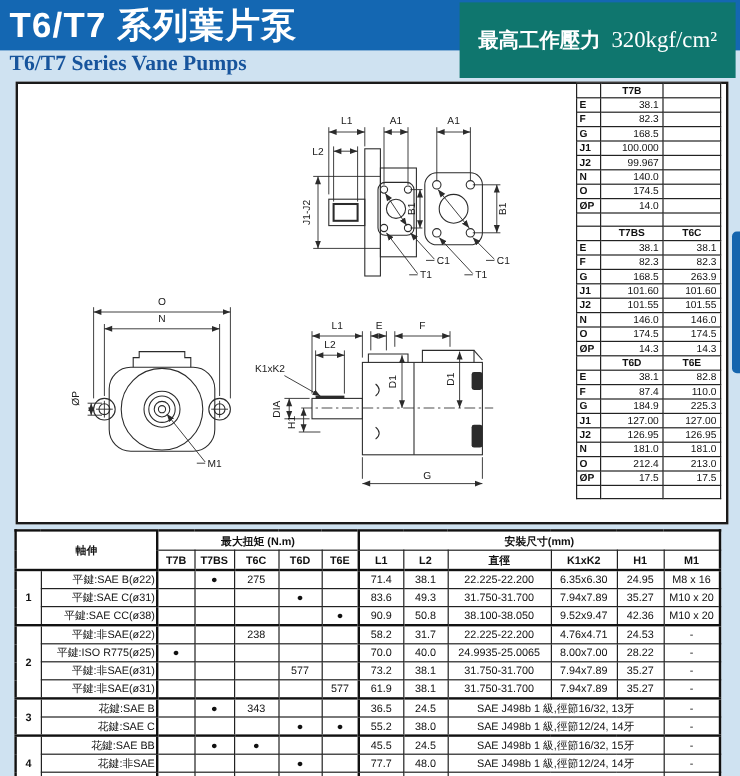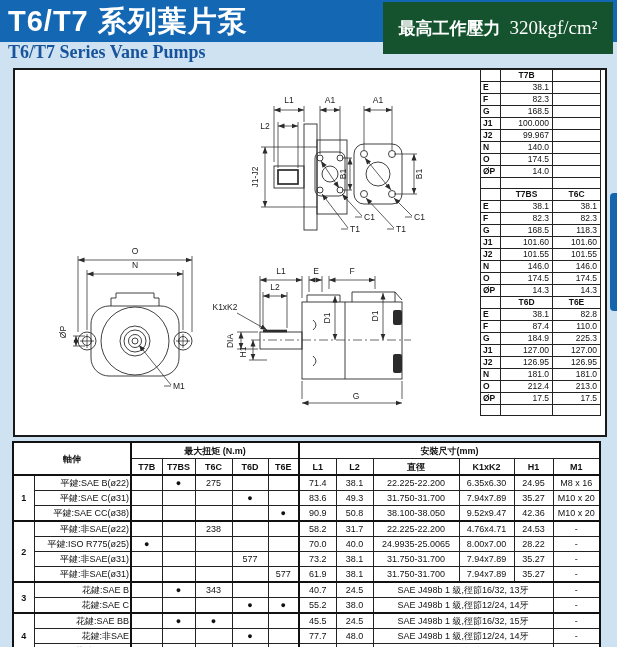--- a/index.html
+++ b/index.html
@@ -3,22 +3,22 @@
 <meta charset="utf-8">
 <style>
   html,body{margin:0;padding:0;}
   body{width:617px;height:647px;position:relative;overflow:hidden;
        background:#cfe2f1;font-family:"Liberation Sans",sans-serif;}
 
   
   .band{position:absolute;left:0;top:0;width:617px;height:42px;background:#1467b2;}
   .big-title{position:absolute;left:8px;top:2px;font-size:29px;font-weight:bold;
              color:#ffffff;letter-spacing:1px;white-space:nowrap;}
-  .pressure-box{position:absolute;left:383px;top:2px;width:230px;height:52px;
-                background:#14532d;color:#fff;display:flex;align-items:center;
+  .pressure-box{position:absolute;left:383px;top:2px;width:230px;height:63px;
+                background:#0f766e;color:#fff;display:flex;align-items:center;
                 justify-content:center;gap:9px;}
   .pressure-label{font-weight:bold;font-size:17px;white-space:nowrap;}
   .pressure-value{font-family:"Liberation Serif",serif;font-size:19px;white-space:nowrap;text-align:center;}
   .subtitle{position:absolute;left:8px;top:42px;font-family:"Liberation Serif",serif;
             font-size:18px;font-weight:bold;color:#17549c;white-space:nowrap;}
 
   
   .side-tab{position:absolute;right:0;top:193px;width:7px;height:118px;
             background:#1565ae;border-radius:4px 0 0 4px;}
 
@@ -310,21 +310,21 @@
             <td class="val">38.1</td>
           </tr>
           <tr>
             <td class="lab">F</td>
             <td class="val">82.3</td>
             <td class="val">82.3</td>
           </tr>
           <tr>
             <td class="lab">G</td>
             <td class="val">168.5</td>
-            <td class="val">118.3</td>
+            <td class="val">263.9</td>
           </tr>
           <tr>
             <td class="lab">J1</td>
             <td class="val">101.60</td>
             <td class="val">101.60</td>
           </tr>
           <tr>
             <td class="lab">J2</td>
             <td class="val">101.55</td>
             <td class="val">101.55</td>
@@ -537,21 +537,21 @@
         <td>-</td>
       </tr>
       <tr class="gs">
         <td class="no" rowspan="2">3</td>
         <td class="lab">花鍵:SAE B</td>
         <td class="sec"></td>
         <td>●</td>
         <td>343</td>
         <td></td>
         <td></td>
-        <td class="sec">40.7</td>
+        <td class="sec">36.5</td>
         <td>24.5</td>
         <td colspan="3">SAE J498b 1 級,徑節16/32, 13牙</td>
         <td>-</td>
       </tr>
       <tr>
         <td class="lab">花鍵:SAE C</td>
         <td class="sec"></td>
         <td></td>
         <td></td>
         <td>●</td>

